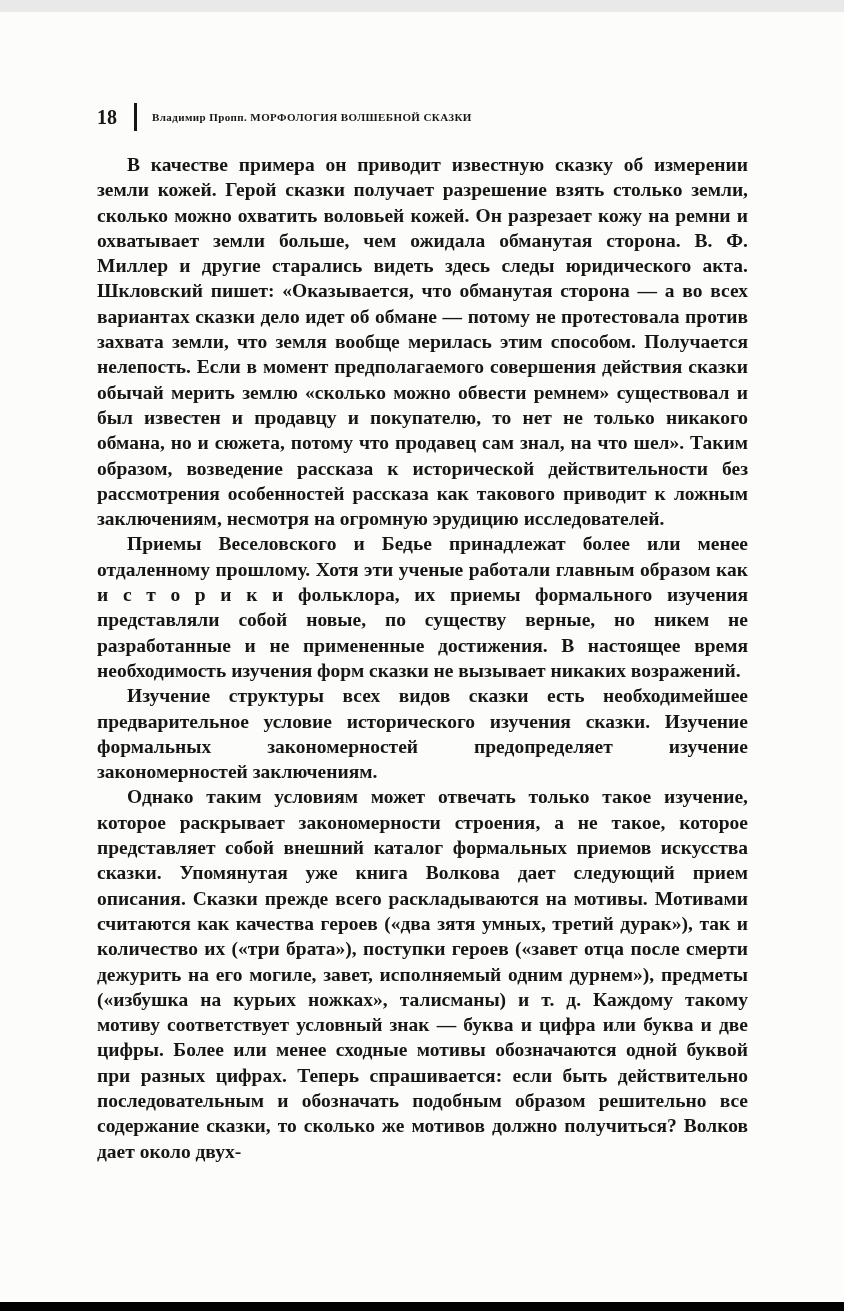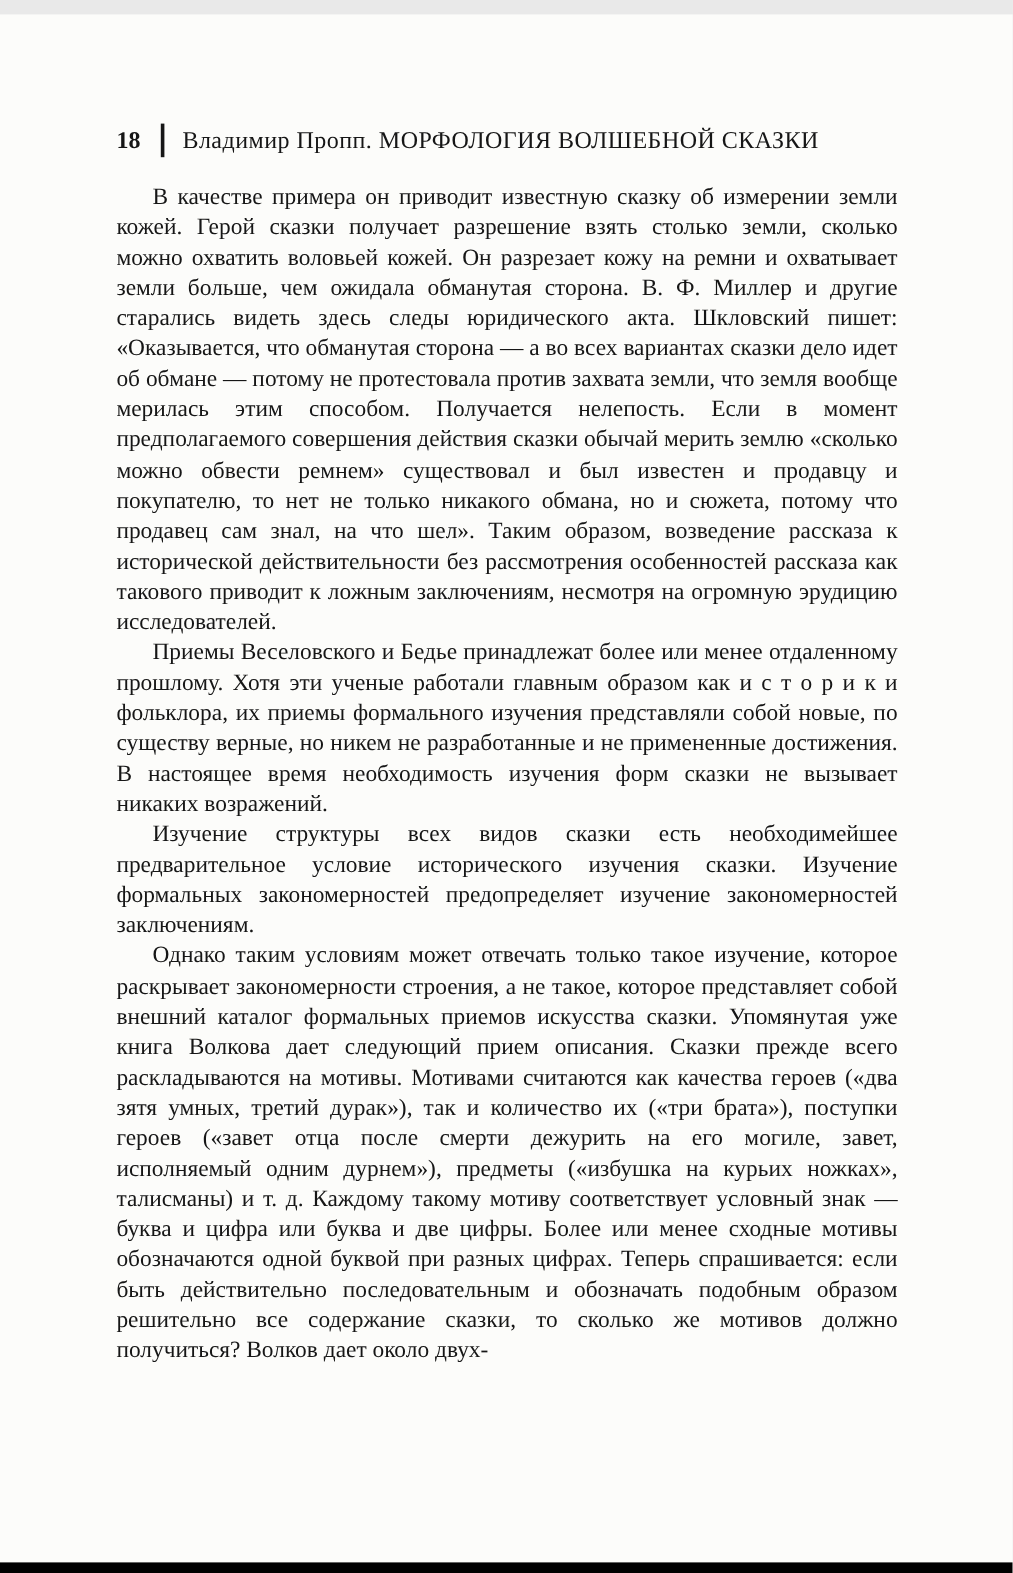--- a/index.html
+++ b/index.html
@@ -30,41 +30,42 @@
     font-size: 20px;
     line-height: 1;
   }
   .header-divider {
     width: 3px;
     height: 28px;
     background: #161616;
     margin: 0 15px 0 17px;
   }
   .running-title {
-    font-weight: normal;
-    font-size: 20px;
+    font-weight: bold;
+    font-size: 11px;
     letter-spacing: 0.4px;
     line-height: 1;
     white-space: nowrap;
   }
   .body-text {
     position: absolute;
     top: 140px;
     left: 97px;
     width: 651px;
     font-size: 19.5px;
     line-height: 25.3px;
     text-align: justify;
     hyphens: auto;
     -webkit-hyphens: auto;
   }
   .body-text p {
     margin: 0;
     padding: 0;
     text-indent: 30px;
+    font-weight: bold;
   }
   .bottom-bar {
     position: absolute;
     left: 0;
     bottom: 0;
     width: 100%;
     height: 21px;
     background: #000000;
   }
 </style>

